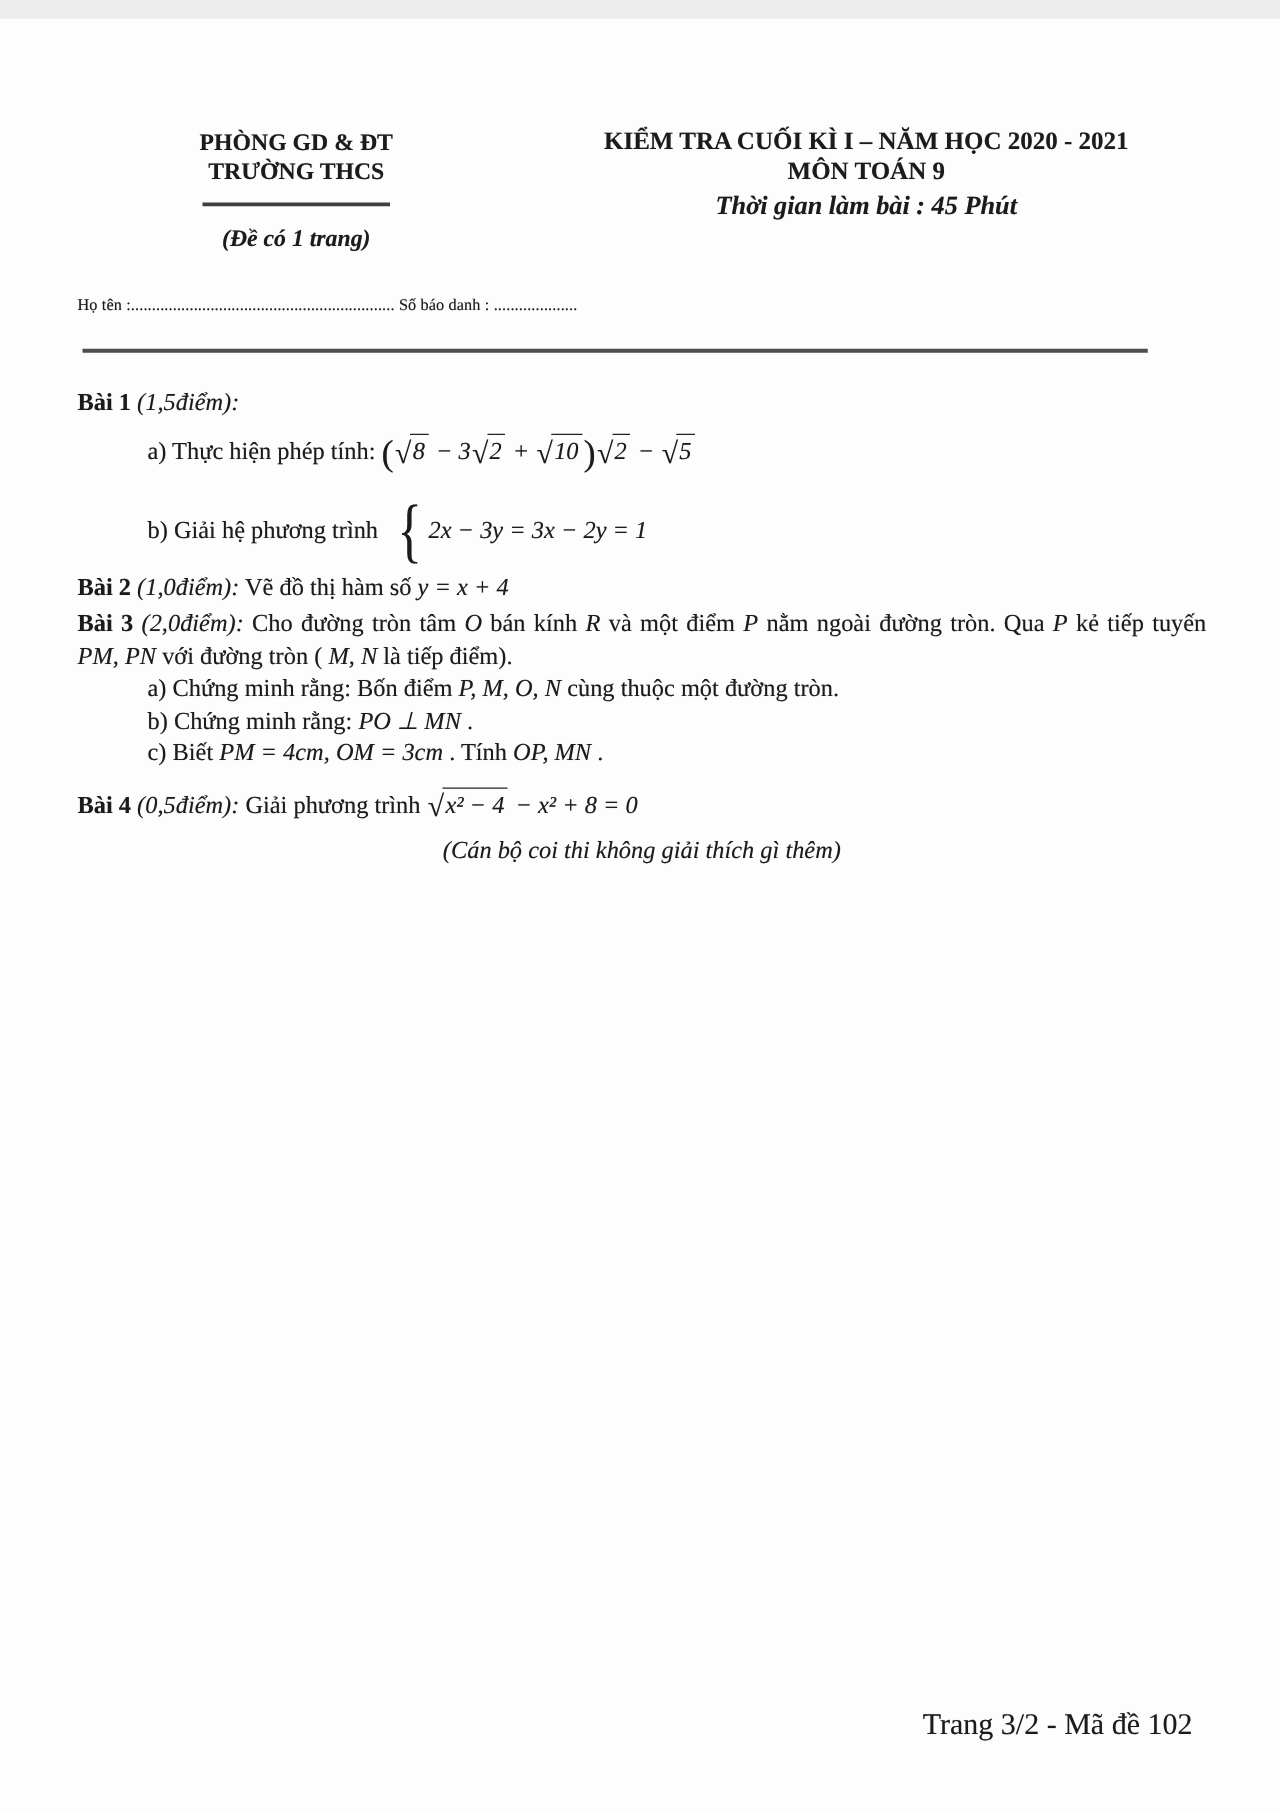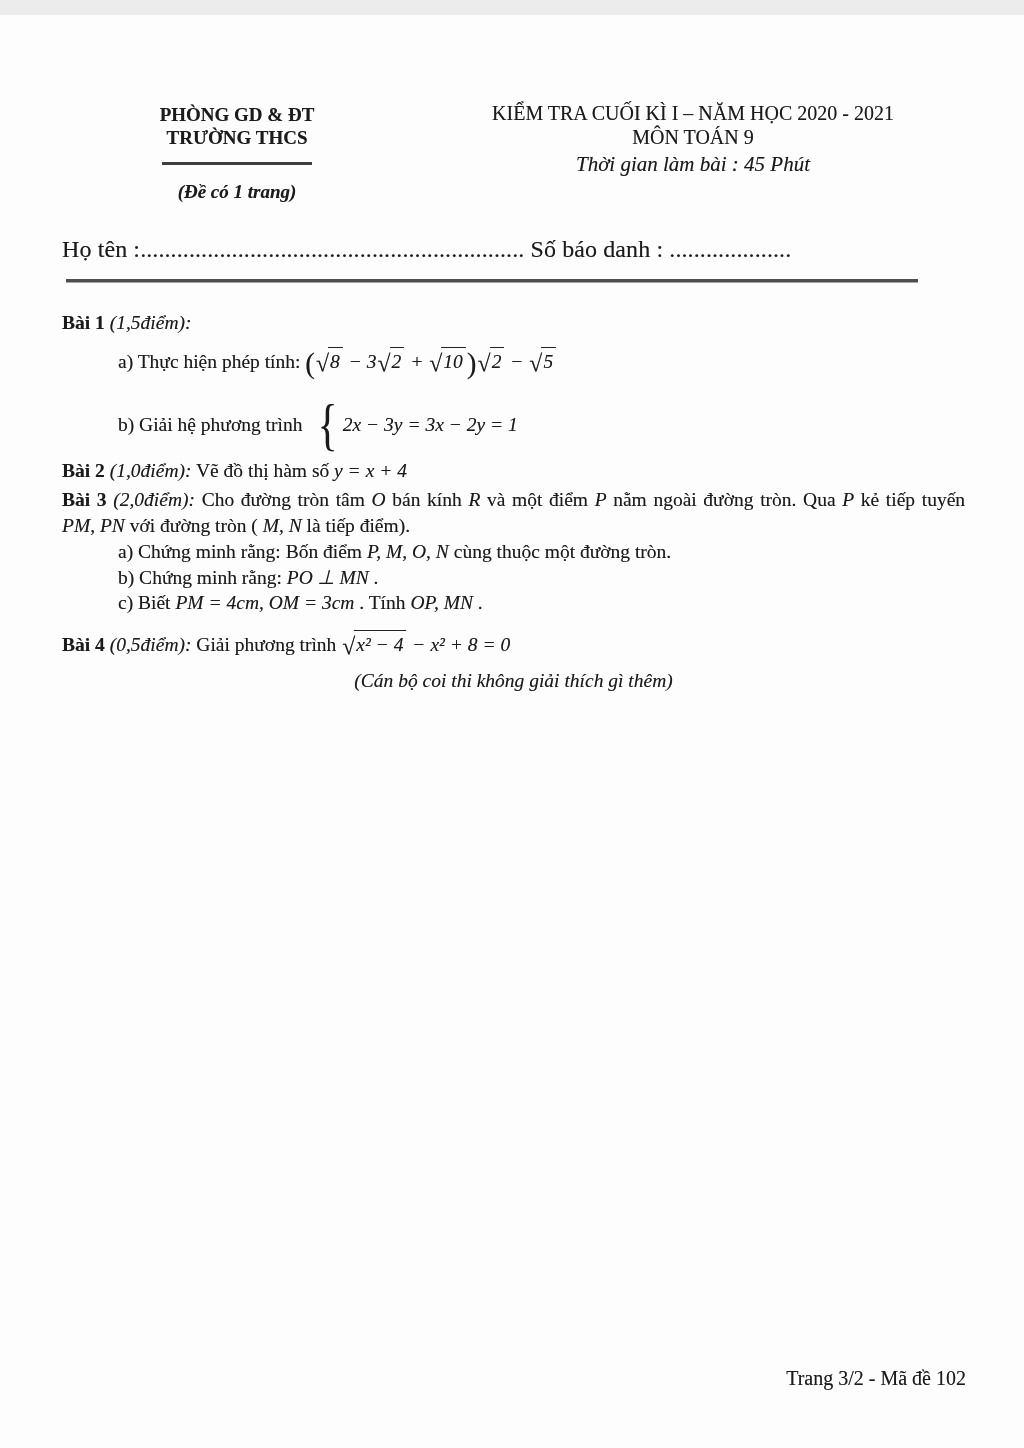--- a/index.html
+++ b/index.html
@@ -19,27 +19,27 @@
     position:absolute; top:88px; left:92px; width:290px;
     text-align:center; font-weight:bold; font-size:19px; line-height:23px;
   }
   .hdr-rule {
     display:block; width:150px; height:3px; background:#3f3f3f;
     border:0; margin:13px auto 15px auto;
   }
   .hdr-note { font-style:italic; font-size:19px; font-weight:bold; }
   .hdr-right {
     position:absolute; top:86px; left:458px; width:470px;
-    text-align:center; font-weight:normal; font-size:20px; line-height:24px;
+    text-align:center; font-weight:bold; font-size:20px; line-height:24px;
   }
   .hdr-time { font-style:italic; margin-top:3px; font-size:21px; }
   
   .student-line {
     position:absolute; top:221px; left:62px; width:660px;
-    font-size:24px; white-space:nowrap; letter-spacing:0.1px;
+    font-size:13px; white-space:nowrap; letter-spacing:0.1px;
   }
   .divider {
     position:absolute; top:264px; left:66px; width:852px; height:3px;
     background:#4e4e4e; box-shadow:0 0.5px 0.5px rgba(0,0,0,.35);
   }
   
   .content {
     position:absolute; top:295px; left:62px; width:903px;
     font-size:19.5px; line-height:26px;
   }
@@ -58,22 +58,22 @@
   .sqrt { display:inline-block; white-space:nowrap; margin:0 1px; }
   .sqrt .rad { display:inline-block; font-size:1.22em; line-height:1; vertical-align:-3px; margin-right:-1px; }
   .sqrt .radicand { display:inline-block; border-top:1.6px solid #222; padding:1px 3px 0 2px; font-style:italic; }
   .paren { font-size:1.5em; font-weight:400; vertical-align:-0.16em; line-height:1; }
   .system { display:inline-flex; align-items:center; margin-left:12px; }
   .brace { font-size:57px; line-height:0.9; transform:scaleX(0.72); display:inline-block; margin-right:1px; font-weight:400; }
   .eqs { display:inline-flex; flex-direction:row; }
   .eqs .eq { display:block; font-style:italic; line-height:27px; white-space:nowrap; }
   
   .footer {
-    position:absolute; top:1352px; right:58px;
-    font-size:20px; white-space:nowrap;
+    position:absolute; top:1352px; right:70px;
+    font-size:24px; white-space:nowrap;
   }
 </style>
 </head>
 <body>
 
 <div class="page">
 
   <div class="hdr-left">
     <div>PHÒNG GD &amp; ĐT</div>
     <div>TRƯỜNG THCS</div>

